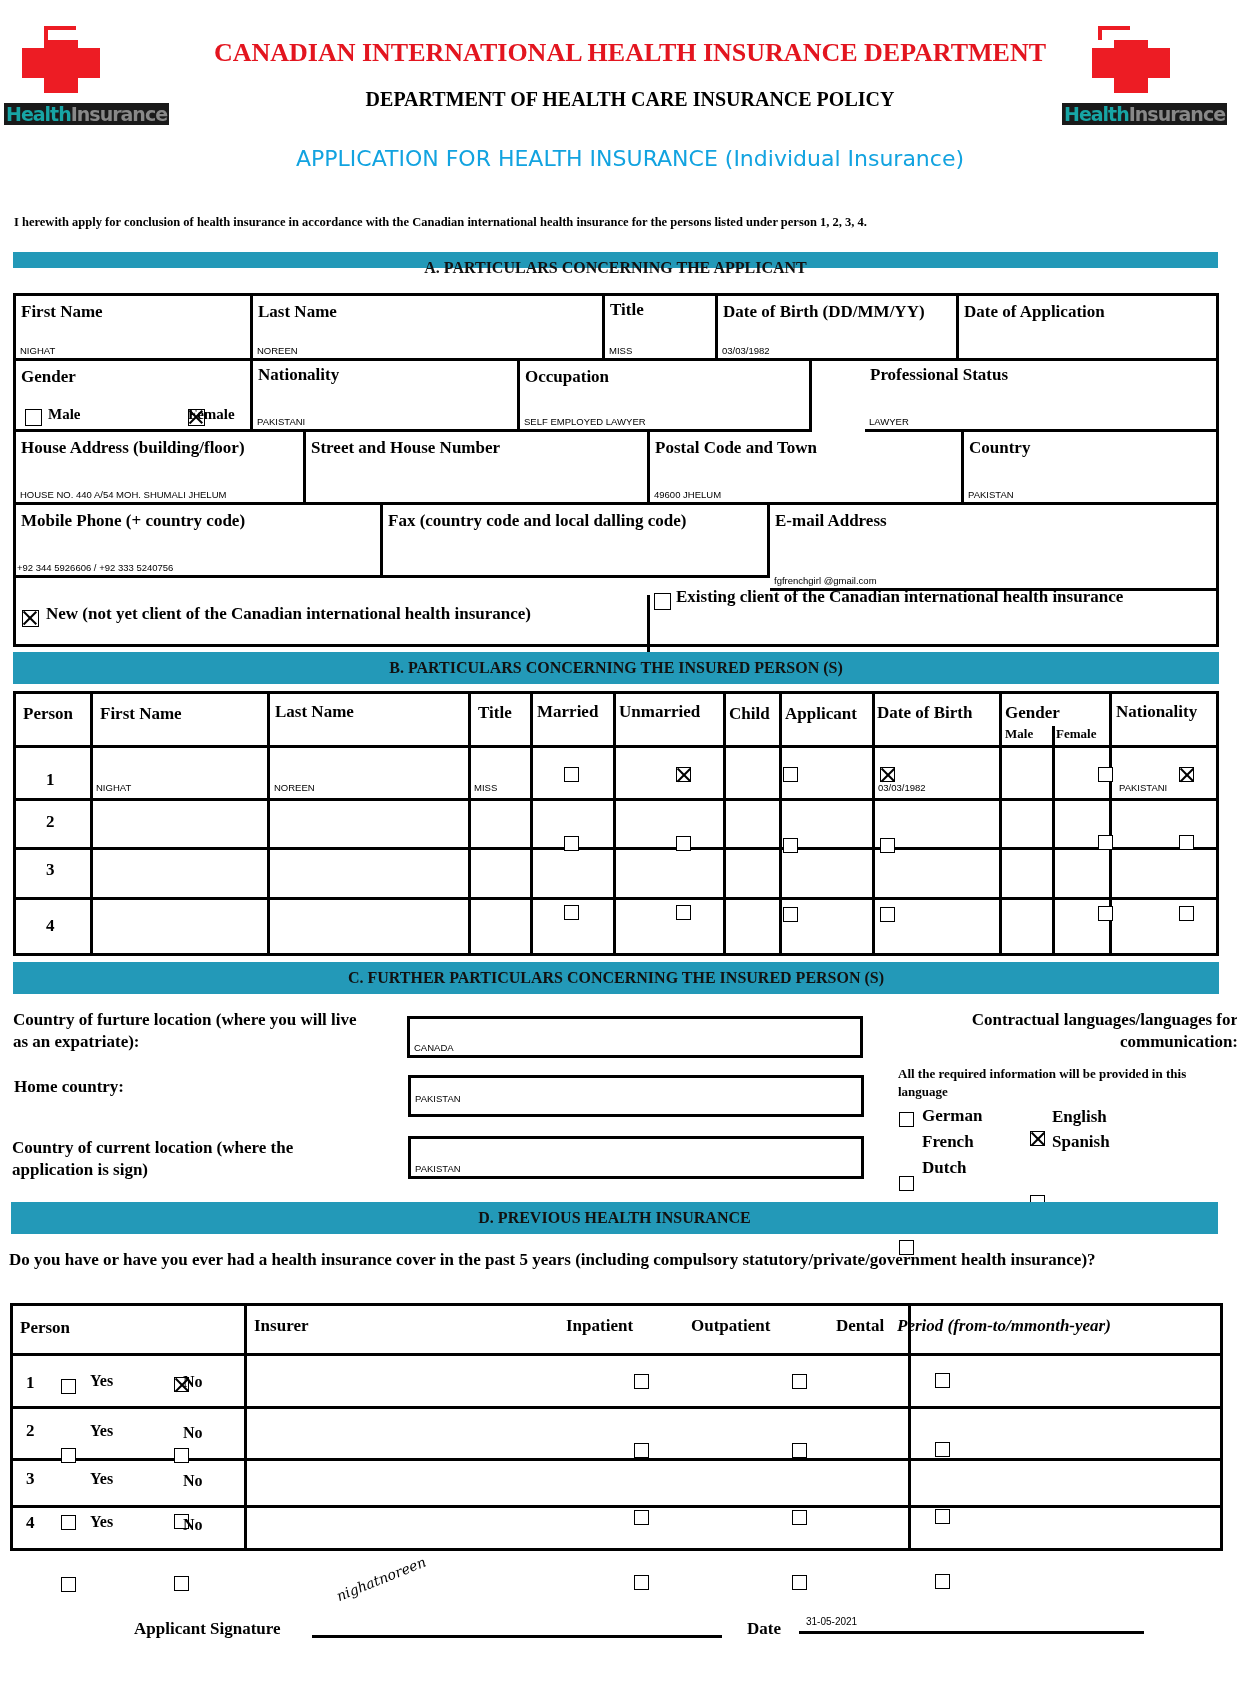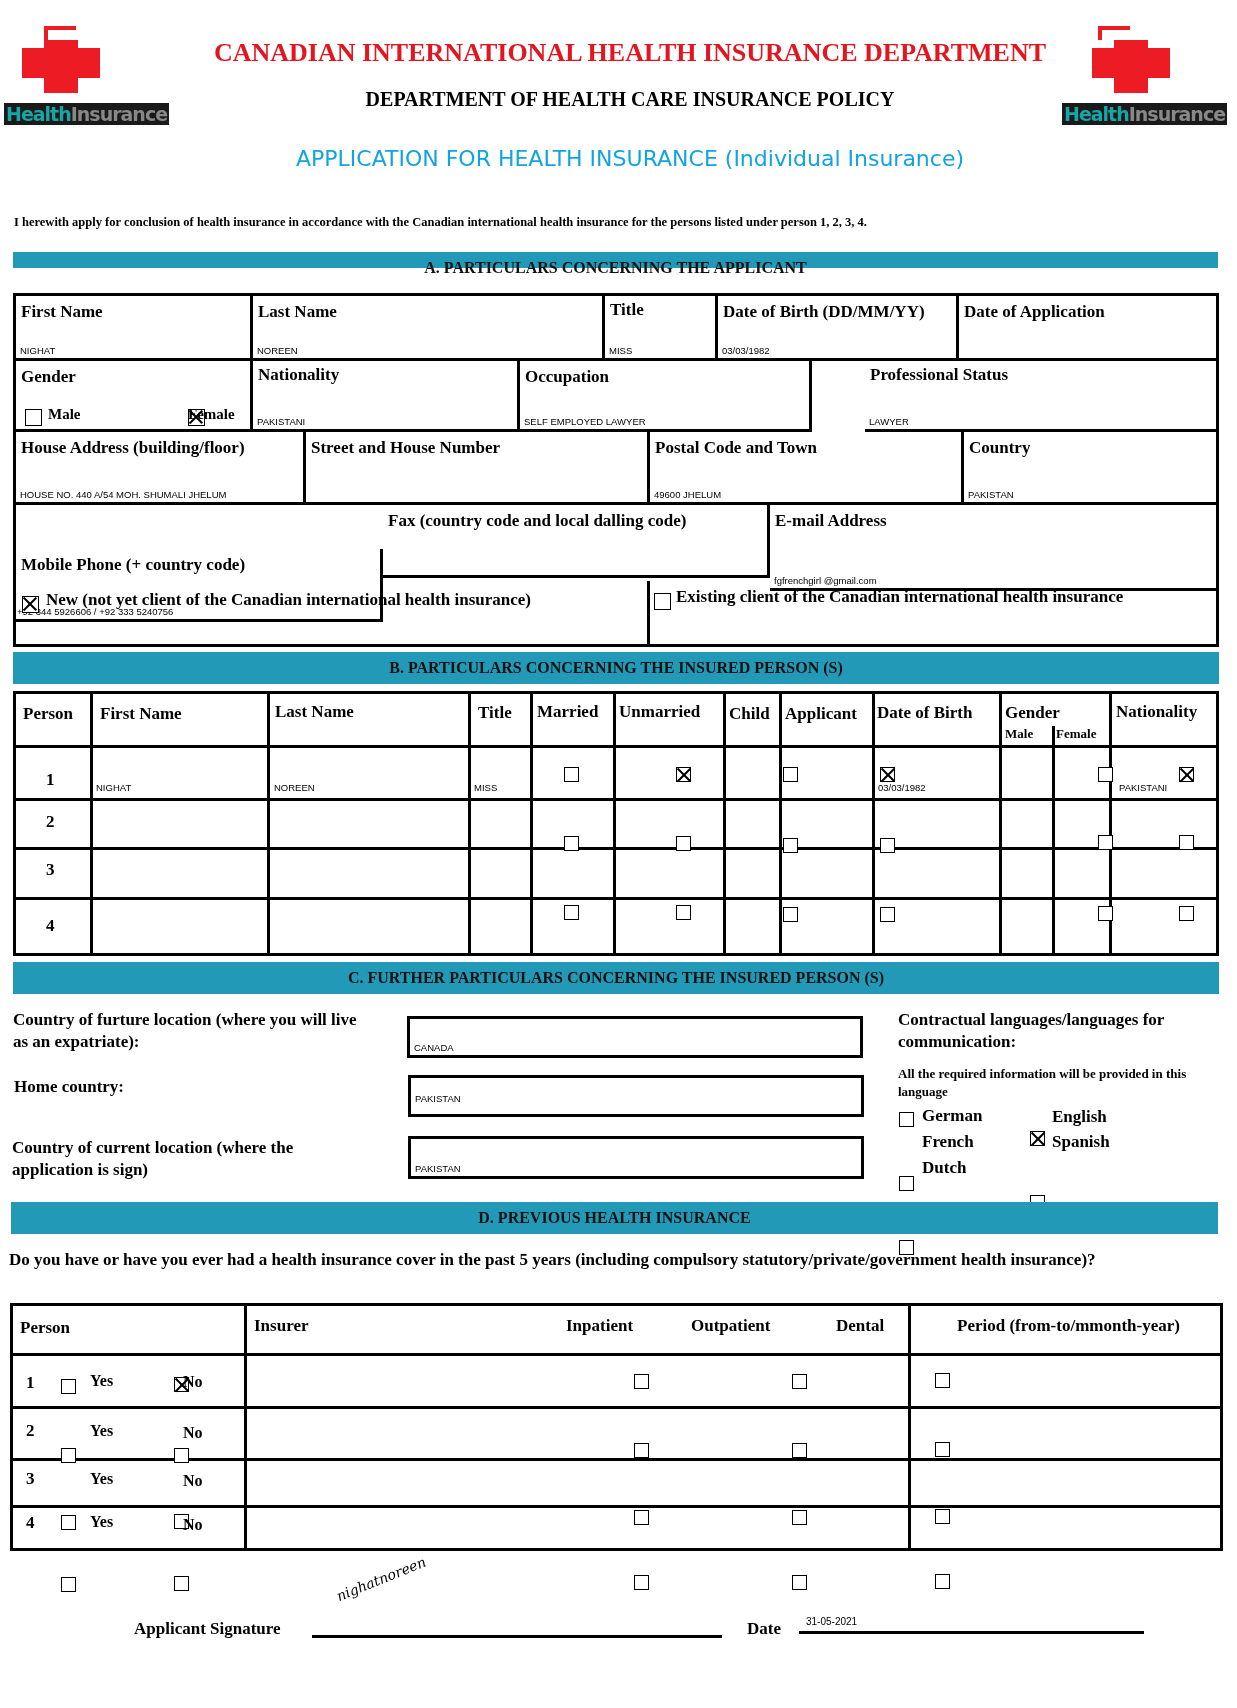--- a/index.html
+++ b/index.html
@@ -107,34 +107,34 @@
     </div>
   <div class="cell" style="left:634px;top:136px;width:314px;height:73px;">
     <div class="lbl">Postal Code and Town</div>
     <div class="val">49600 JHELUM</div>
     </div>
   <div class="cell" style="left:948px;top:136px;width:252px;height:73px;border-right:none;">
     <div class="lbl">Country</div>
     <div class="val">PAKISTAN</div>
     </div>
 
-  <div class="cell" style="left:0;top:209px;width:367px;height:73px;margin-top:44px;">
+  <div class="cell" style="left:0;top:209px;width:367px;height:73px;">
     <div class="lbl">Mobile Phone (+ country code)</div>
     <div class="val" style="left:1px">+92 344 5926606  / +92 333 5240756</div>
     </div>
   <div class="cell" style="left:367px;top:209px;width:387px;height:73px;">
     <div class="lbl">Fax (country code and local dalling code)</div>
     <div class="val"></div>
     </div>
   <div class="cell" style="left:754px;top:209px;width:446px;height:86px;border-right:none;">
     <div class="lbl">E-mail Address</div>
     <div class="val">fgfrenchgirl @gmail.com</div>
     </div>
 
-  <div class="cell" style="left:0;top:285px;width:634px;height:66px;border-bottom:none;">
+  <div class="cell" style="left:0;top:299px;width:634px;height:66px;border-bottom:none;">
     <span class="cb abs on" style="left:6px;top:13px;width:17px;height:17px;"></span>
     <span class="cbl" style="left:30px;top:9px;font-size:17px;">New (not yet client of the Canadian international health insurance)</span>
   </div>
   <div class="cell" style="left:634px;top:282px;width:566px;height:66px;border-right:none;border-bottom:none;">
     <span class="cb abs" style="left:4px;top:13px;width:17px;height:17px;"></span>
     <span class="cbl" style="left:26px;top:9px;font-size:17px;">Existing client of the Canadian international health insurance</span>
   </div>
 </div>
 
 <div class="bar" style="left:13px;top:652px;width:1206px;height:32px;line-height:32px;">B. PARTICULARS CONCERNING THE INSURED PERSON (S)</div>
@@ -224,21 +224,21 @@
   </div>
 <div class="seclabel" style="left:14px;top:1076px;">Home country:</div>
 <div class="inbox" style="left:408px;top:1075px;width:456px;height:42px;">
   <div class="val" style="bottom:10px">PAKISTAN</div>
   </div>
 <div class="seclabel" style="left:12px;top:1137px;width:350px;">Country of current location (where the application is sign)</div>
 <div class="inbox" style="left:408px;top:1136px;width:456px;height:43px;">
   <div class="val">PAKISTAN</div>
   </div>
 
-<div class="seclabel" style="left:898px;top:1009px;width:340px;">Contractual languages/languages for communication:</div>
+<div class="seclabel" style="left:898px;top:1009px;width:340px;text-align:right;">Contractual languages/languages for communication:</div>
 <div class="seclabel" style="left:898px;top:1065px;width:340px;font-size:13px;line-height:18px;">All the required information will be provided in this language</div>
 <div>
   <span class="cb abs" style="left:899px;top:1109px;"></span>
   <span class="cbl" style="left:922px;top:1106px;font-size:17px;">German</span></div>
 <div>
   <span class="cb abs on" style="left:1030px;top:1109px;"></span>
   <span class="cbl" style="left:1052px;top:1107px;font-size:17px;">English</span></div>
 <div>
   <span class="cb abs" style="left:899px;top:1135px;"></span>
   <span class="cbl" style="left:922px;top:1132px;font-size:17px;">French</span></div>
@@ -256,21 +256,21 @@
   <div class="abs" style="left:895px;top:0;width:3px;height:245px;background:#000"></div>
   <div class="abs" style="left:0;top:47px;width:1210px;height:3px;background:#000"></div>
   <div class="abs" style="left:0;top:100px;width:1210px;height:3px;background:#000"></div>
   <div class="abs" style="left:0;top:152px;width:1210px;height:3px;background:#000"></div>
   <div class="abs" style="left:0;top:199px;width:1210px;height:3px;background:#000"></div>
   <div class="th" style="left:7px;top:12px;">Person</div>
   <div class="th" style="left:241px;top:10px;">Insurer</div>
   <div class="th" style="left:553px;top:10px;">Inpatient</div>
   <div class="th" style="left:678px;top:10px;">Outpatient</div>
   <div class="th" style="left:823px;top:10px;">Dental</div>
-  <div class="th" style="left:944px;top:10px;">Period (from-to/mmonth-year)</div>
+  <div class="th" style="left:884px;top:10px;font-style:italic;">Period (from-to/mmonth-year)</div>
 
   <div>
     <div class="th" style="left:13px;top:67px;">1</div>
     <span class="cb abs" style="left:48px;top:70px;"></span>
     <span class="cbl" style="left:77px;top:66px;">Yes</span>
     <span class="cb abs on" style="left:141px;top:68px;"></span>
     <span class="cbl" style="left:170px;top:67px;">No</span>
     <span class="cb abs" style="left:581px;top:65px;"></span>
     <span class="cb abs" style="left:719px;top:65px;"></span>
     <span class="cb abs" style="left:842px;top:64px;"></span>

